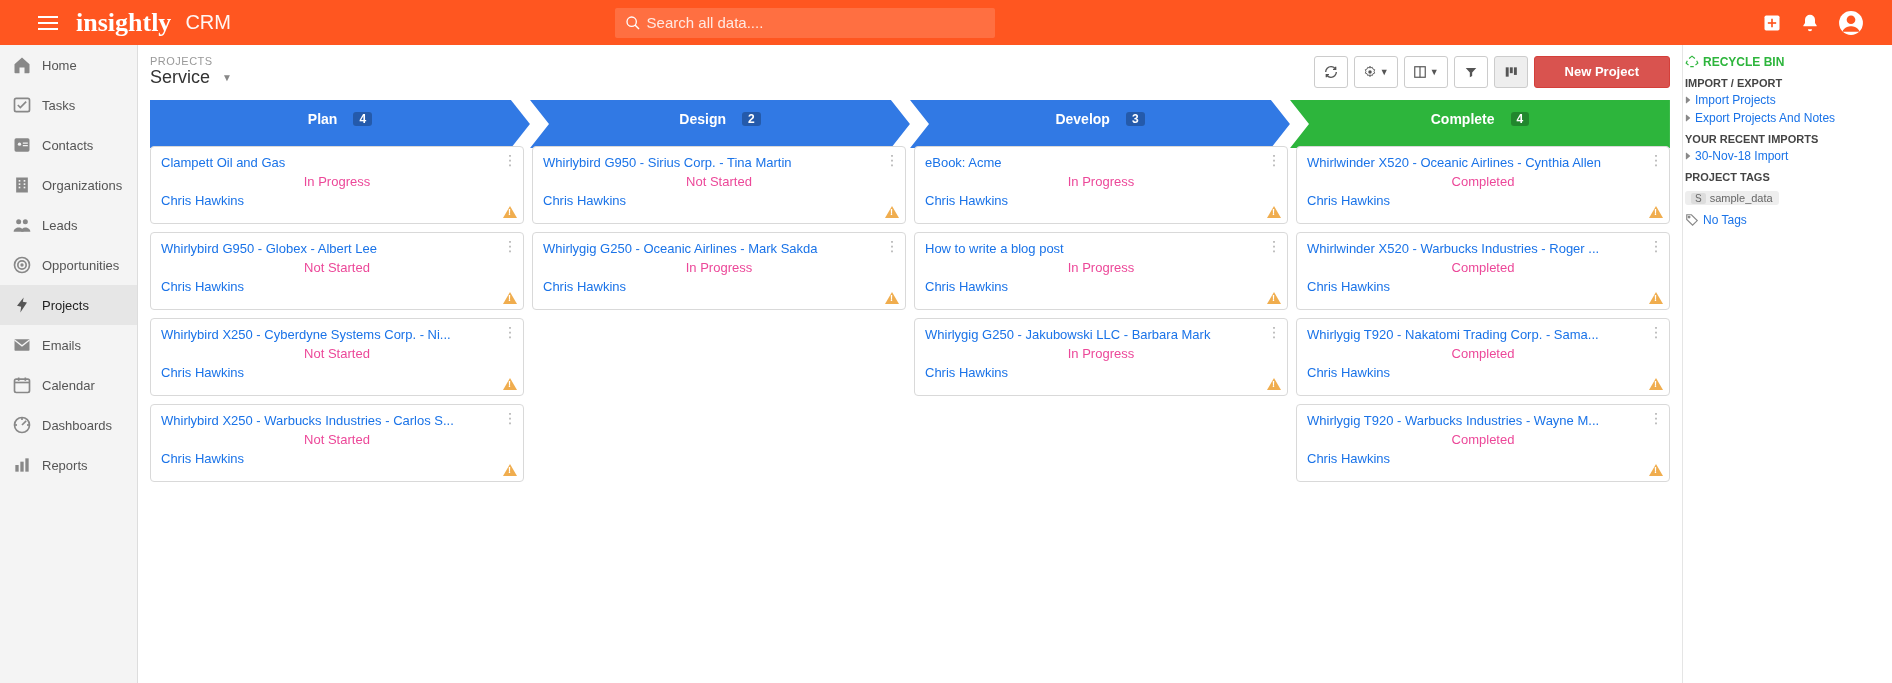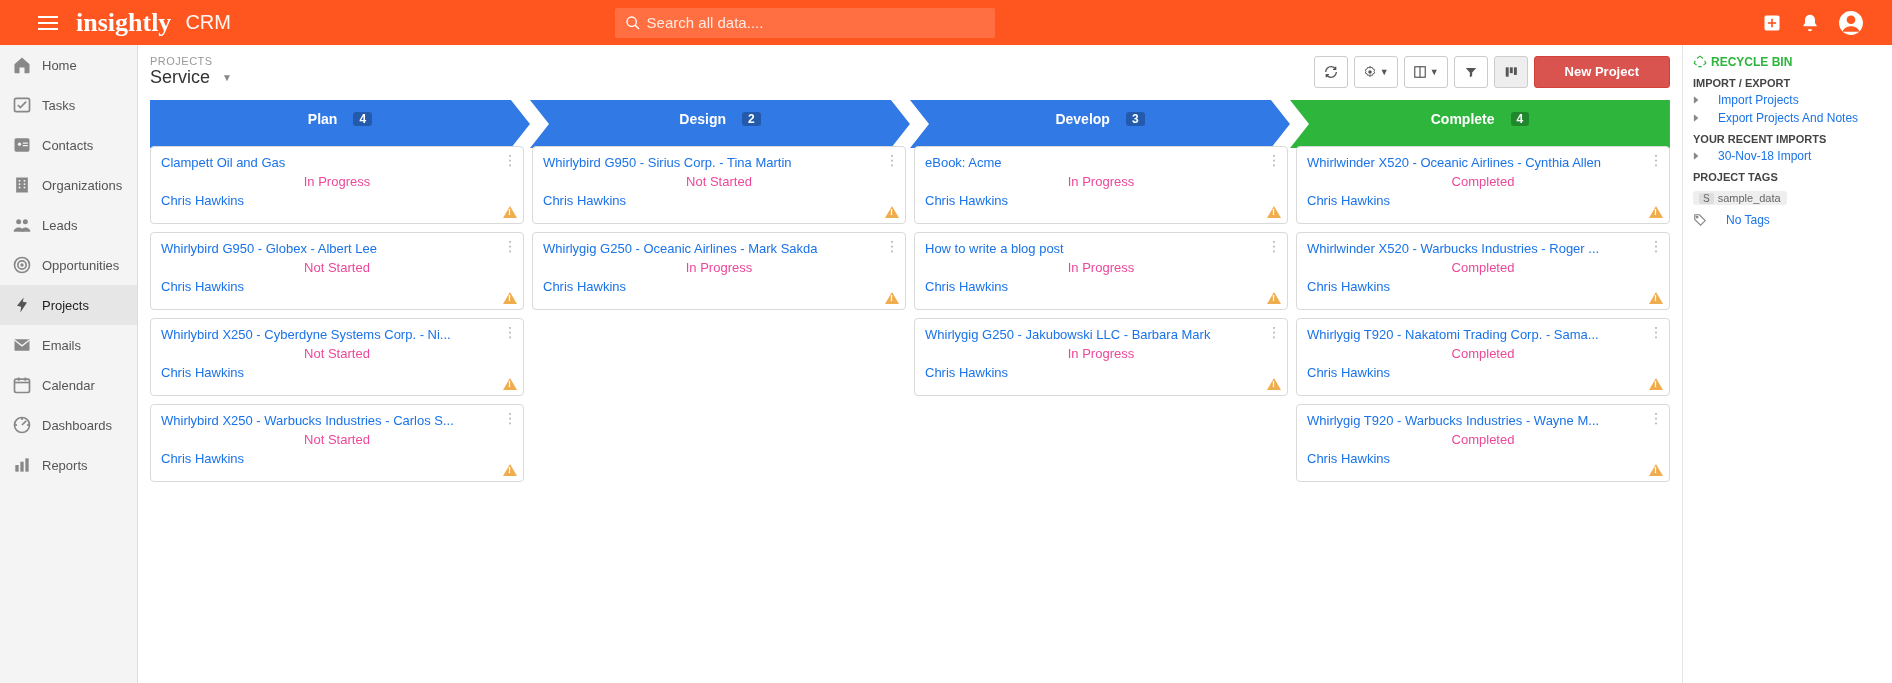--- a/index.html
+++ b/index.html
@@ -29,21 +29,21 @@
 .layout { display:flex; height: calc(683px - 45px); }
 .sidebar { width: 138px; background: #f4f4f4; border-right: 1px solid #ddd; padding-top: 0; }
 .sidebar-item { display:flex; align-items:center; height: 40px; padding: 0 12px; cursor:pointer; color:#555; font-size:13px; }
 .sidebar-item.active { background:#e6e6e6; color:#222; font-weight:500; }
 .sidebar-item .s-icon { width: 24px; display:flex; align-items:center; justify-content:flex-start; margin-right: 6px; color:#888; }
 .sidebar-item span.label { flex:1; }
 
 
 .main { flex:1; display:flex; background:#fff; }
 .board-area { flex:1; padding: 10px 12px; }
-.right-panel { width: 210px; border-left:1px solid #e5e5e5; padding: 10px 10px; font-size: 12px; color:#555; }
+.right-panel { width: 210px; border-left:1px solid #e5e5e5; padding: 10px 2px; font-size: 12px; color:#555; }
 
 .board-header { display:flex; align-items:center; margin-bottom: 2px; }
 .crumb { font-size: 11px; color:#999; text-transform:uppercase; letter-spacing:.5px; }
 .view-name { font-size: 18px; color:#333; display:flex; align-items:center; gap:12px; }
 .toolbar { margin-left:auto; display:flex; gap:6px; align-items:center; }
 .tool-btn { height: 32px; min-width: 34px; padding: 0 8px; border:1px solid #ccc; background:#fff; color:#555; border-radius:3px; display:flex; align-items:center; justify-content:center; cursor:pointer; font-size:14px; }
 .new-btn { background:#d9534f; border-color:#d43f3a; color:#fff; font-weight:600; font-size:13px; padding: 0 30px; }
 
 
 .pipeline { display:flex; margin: 12px 0 8px; height:38px; }
@@ -61,21 +61,21 @@
 .card-title { color:#1a73e8; font-size:13px; margin-bottom:4px; white-space:nowrap; overflow:hidden; text-overflow:ellipsis; max-width: calc(100% - 14px); cursor:pointer; }
 .card-status { color:#ec4899; font-size:13px; margin-bottom:4px;text-align:center; }
 .card-owner { color:#1a73e8; font-size:13px; cursor:pointer; }
 .card-menu { position:absolute; right:6px; top:6px; color:#aaa; cursor:pointer; font-size:14px; line-height:1; }
 .card-warn { position:absolute; right:6px; bottom:5px; }
 .warn-tri { width:0; height:0; border-left:7px solid transparent; border-right:7px solid transparent; border-bottom:12px solid #f0ad4e; position:relative; }
 .warn-tri::after { content:"!"; position:absolute; left:-2px; top:1px; font-size:9px; color:#fff; font-weight:bold; }
 
 
 .rp-section-title { font-size: 11px; font-weight:700; color:#444; margin: 8px 0 4px; }
-.rp-link { color:#1a73e8; font-size:12px; cursor:pointer; display:flex; align-items:center; gap:19px; margin: 4px 0; }
+.rp-link { color:#1a73e8; font-size:12px; cursor:pointer; display:flex; align-items:center; gap:4px; margin: 4px 0; }
 .rp-recycle { color:#2db53c; font-size:12px; font-weight:700; display:flex; align-items:center; gap:4px; }
 .tag-pill { display:inline-flex; align-items:center; background:#eee; border-radius:3px; padding:1px 6px; font-size:11px; color:#666; margin-top:4px; }
 .tag-pill .prefix { background:#ddd; border-radius:2px; padding:0 4px; margin-right:4px; font-size:10px; }
 .arrow-icon { display:inline-block; width:0; height:0; border-top:5px solid transparent; border-bottom:5px solid transparent; border-left:6px solid #888; border-radius:2px; }
 
 svg { display:block; }
 </style>
 </head>
 <body>
 

